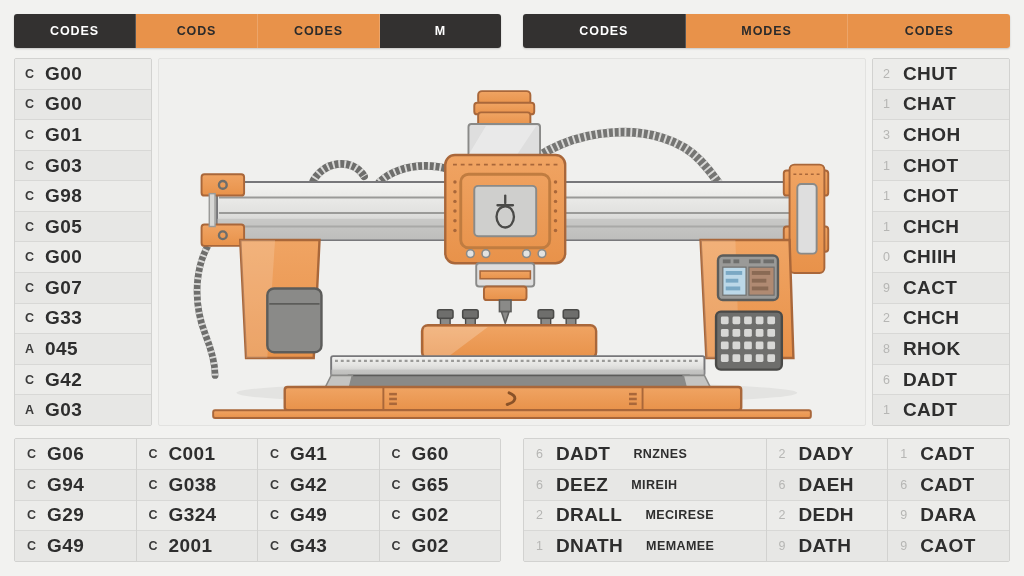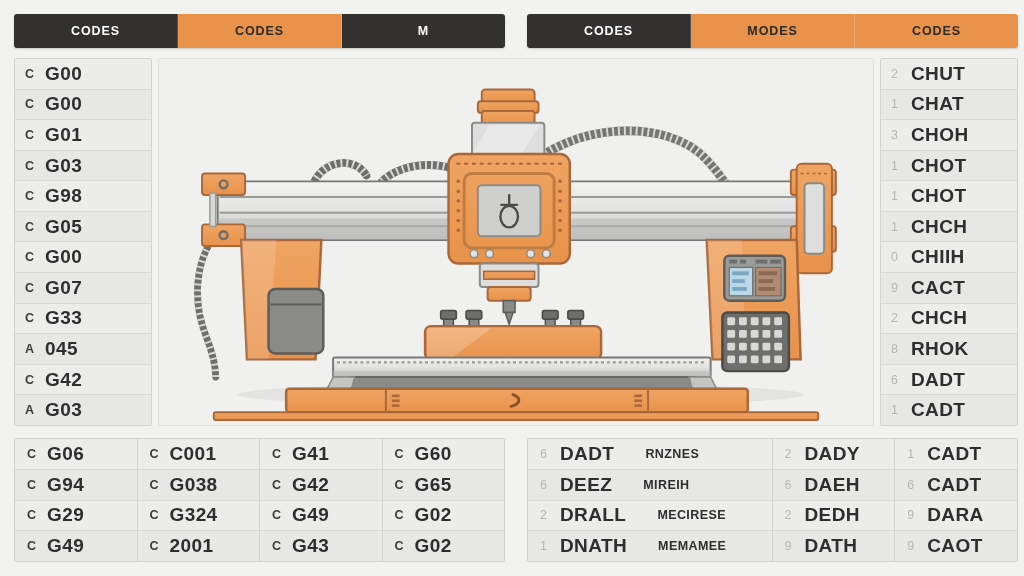--- a/index.html
+++ b/index.html
@@ -6,21 +6,21 @@
   body{
     width:1024px;height:576px;
     background:#f2f2f0;
     font-family:"Liberation Sans", sans-serif;
     overflow:hidden;
     position:relative;
   }
   .app{
     width:1024px;height:576px;
     box-sizing:border-box;
-    padding:14px 0 14px 8px;
+    padding:14px 8px 14px 8px;
     display:flex;flex-direction:column;
     background:#f2f2f0;
   }
 
   
   .header-row{display:flex;gap:22px;height:34px;flex:0 0 auto;padding:0 6px;}
   .tabbar{display:flex;flex:1 1 0;height:34px;border-radius:3px;overflow:hidden;
           box-shadow:0 1px 2px rgba(0,0,0,.18);}
   .tab{
     flex:1 1 0;display:flex;align-items:center;justify-content:center;
@@ -79,31 +79,32 @@
     border-right:1px solid #d2d2d0;
   }
   .gcol:last-child{border-right:none;}
   .grow{
     flex:1 1 0;display:flex;align-items:center;gap:9px;
     padding-left:12px;border-bottom:1px solid #d8d8d6;
     background:#ececea;min-height:0;
   }
   .grow:nth-child(even){background:#e7e7e5;}
   .grow:last-child{border-bottom:none;}
-  .gsec{font-size:12.5px;color:#2e2e2e;font-weight:bold;letter-spacing:.4px;margin-left:22px;}
+  .gsec{font-size:12.5px;color:#2e2e2e;font-weight:bold;letter-spacing:.4px;margin-left:14px;}
 </style>
 </head>
 <body>
 
 <div class="app">
 
   <div class="header-row">
 
     <div class="tabbar">
       <div class="tab dark">CODES</div>
+      <div class="tab accent">CODS</div>
       <div class="tab accent">CODES</div>
       <div class="tab dark">M</div>
     </div>
 
     <div class="tabbar">
       <div class="tab dark">CODES</div>
       <div class="tab accent">MODES</div>
       <div class="tab accent">CODES</div>
     </div>
 

